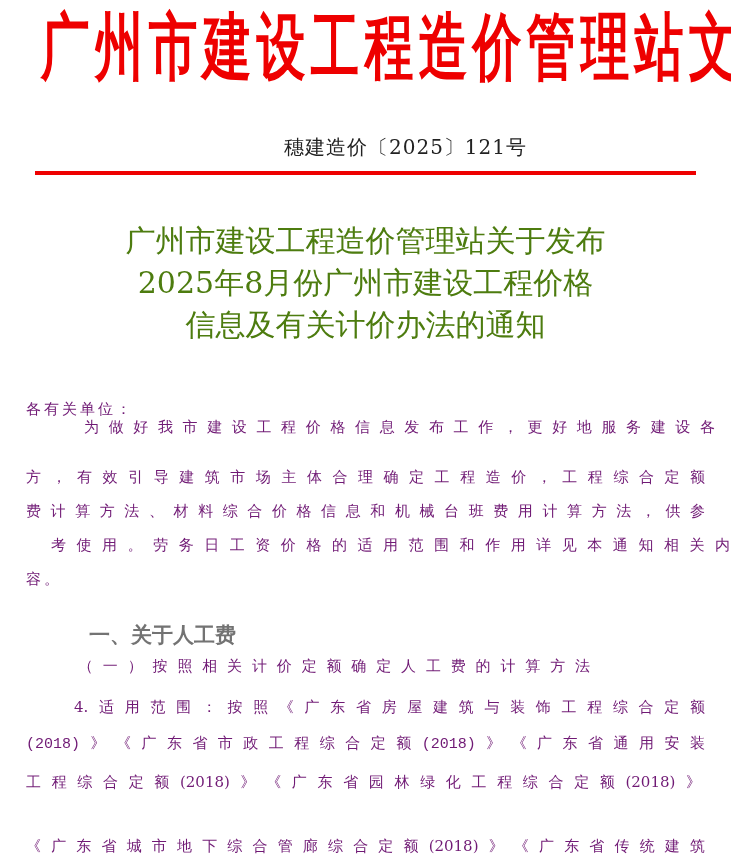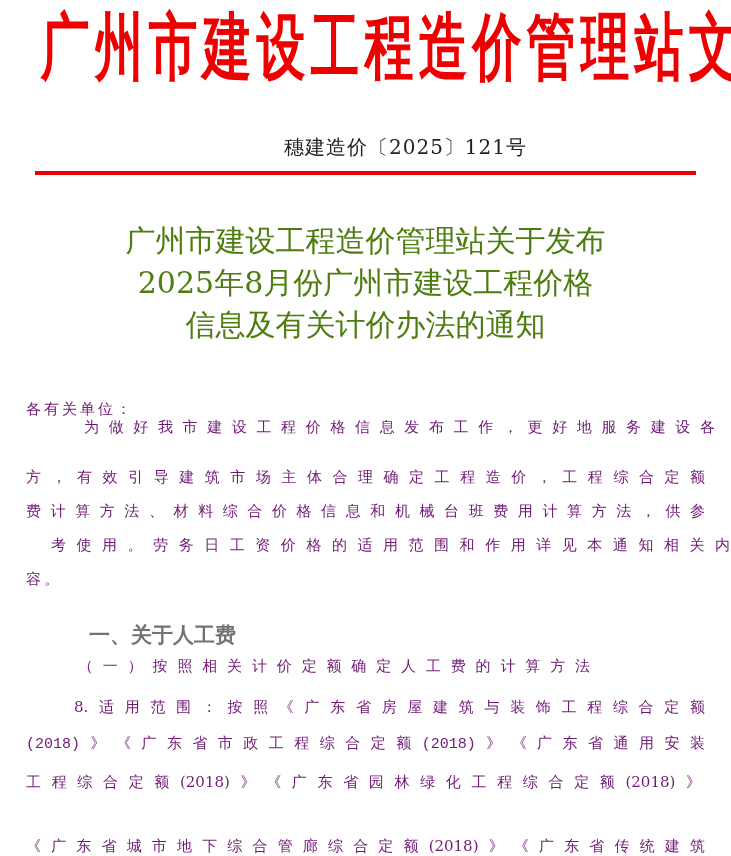--- a/index.html
+++ b/index.html
@@ -117,16 +117,16 @@
 <div class="abs line justify" style="left:74px; width:631px; top:420px;margin-left:10px;">为做好我市建设工程价格信息发布工作，更好地服务建设各</div>
 <div class="abs line justify" style="left:26px; width:679px; top:470px;">方，有效引导建筑市场主体合理确定工程造价，工程综合定额</div>
 <div class="abs line justify" style="left:26px; width:679px; top:504px;">费计算方法、材料综合价格信息和机械台班费用计算方法，供参</div>
 <div class="abs line justify" style="left:26px; width:679px; top:538px;margin-left:25px;">考使用。劳务日工资价格的适用范围和作用详见本通知相关内</div>
 <div class="abs line" style="left:26px; top:572px; letter-spacing:3px;">容。</div>
 
 <div class="abs section-heading" style="left:73px; top:625px;">一、关于人工费</div>
 
 <div class="abs line justify" style="left:78px; width:512px; top:659px;">（一）按照相关计价定额确定人工费的计算方法</div>
 
-<div class="abs line justify" style="left:74px; width:631px; top:700px;">8.适用范围：按照《广东省房屋建筑与装饰工程综合定额</div>
+<div class="abs line justify" style="left:74px; width:631px; top:700px;">4.适用范围：按照《广东省房屋建筑与装饰工程综合定额</div>
 <div class="abs line justify" style="left:26px; width:679px; top:737px;font-family:Liberation Mono, monospace;">(2018)》《广东省市政工程综合定额(2018)》《广东省通用安装</div>
 <div class="abs line justify" style="left:26px; width:675px; top:775px;">工程综合定额(2018)》《广东省园林绿化工程综合定额(2018)》</div>
 <div class="abs line justify" style="left:26px; width:679px; top:839px;">《广东省城市地下综合管廊综合定额(2018)》《广东省传统建筑</div>
 
 </body></html>

